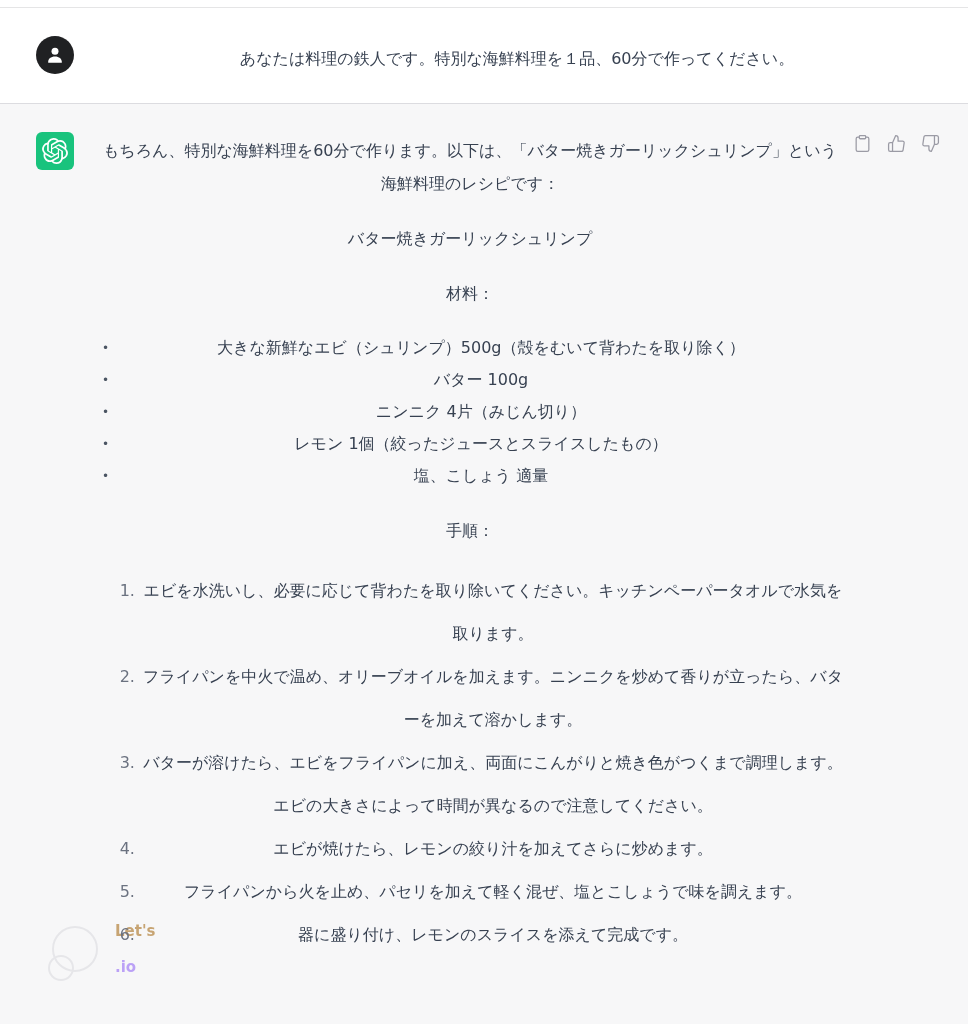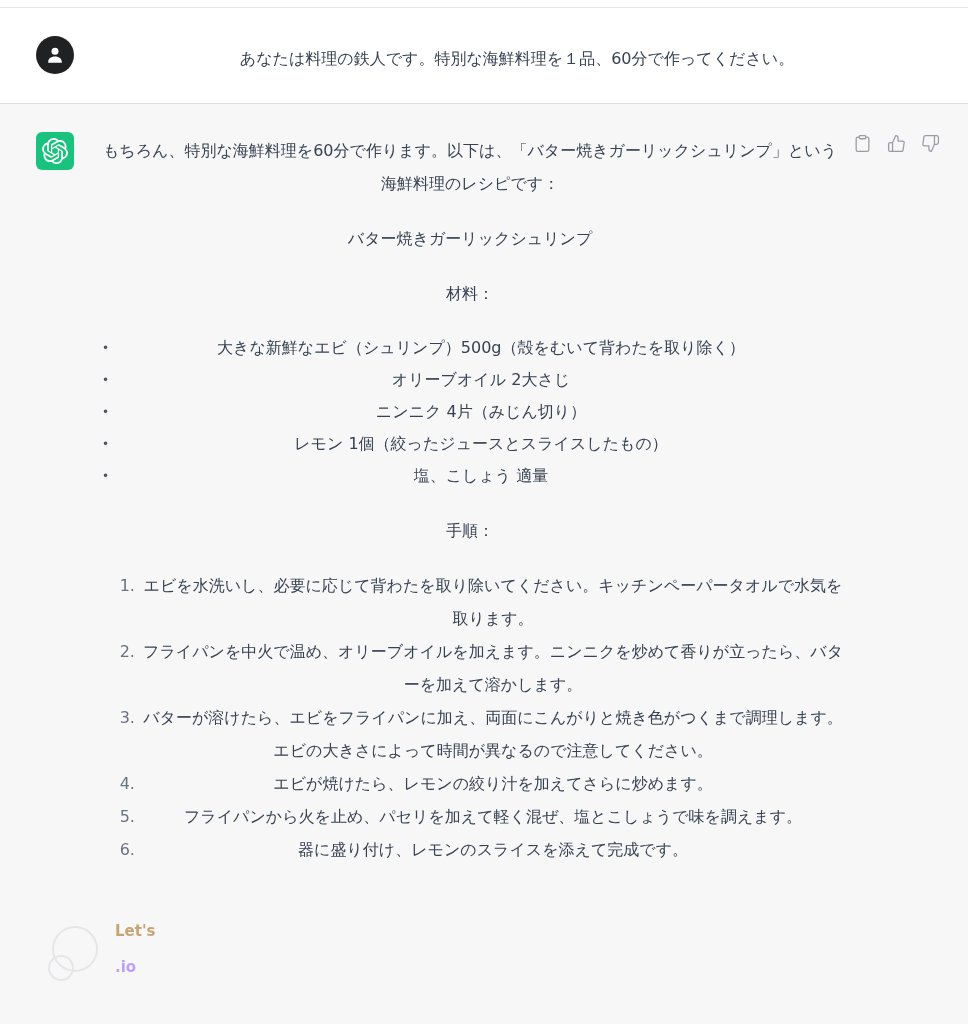--- a/index.html
+++ b/index.html
@@ -67,21 +67,21 @@
   .md ul li { position: relative; padding-left: 16px; line-height: 32px; }
   .md ul li::before {
     content: "•";
     position: absolute;
     left: 0;
     top: 0;
     font-size: 12px;
     color: #4b5563;
   }
   .md ol { padding-left: 24px; }
-  .md ol li { line-height: 33px; padding-left: 2px; margin-left: 20px; }
+  .md ol li { line-height: 43px; padding-left: 2px; margin-left: 20px; }
   .md ol li::marker { color: #6b7280; }
   .actions {
     position: absolute;
     top: 30px;
     right: 28px;
     display: flex;
     gap: 15px;
     z-index: 3;
   }
   .action-btn {
@@ -170,21 +170,21 @@
     </svg>
   </div>
 
   <div class="msg-body assistant-body">
     <div class="md">
       <p>もちろん、特別な海鮮料理を60分で作ります。以下は、「バター焼きガーリックシュリンプ」という海鮮料理のレシピです：</p>
       <p>バター焼きガーリックシュリンプ</p>
       <p>材料：</p>
       <ul>
         <li>大きな新鮮なエビ（シュリンプ）500g（殻をむいて背わたを取り除く）</li>
-        <li>オリーブオイル 2大さじ</li>
+        <li>バター 100g</li>
         <li>ニンニク 4片（みじん切り）</li>
         <li>レモン 1個（絞ったジュースとスライスしたもの）</li>
         <li>塩、こしょう 適量</li>
       </ul>
       <p>手順：</p>
       <ol>
         <li>エビを水洗いし、必要に応じて背わたを取り除いてください。キッチンペーパータオルで水気を取ります。</li>
         <li>フライパンを中火で温め、オリーブオイルを加えます。ニンニクを炒めて香りが立ったら、バターを加えて溶かします。</li>
         <li>バターが溶けたら、エビをフライパンに加え、両面にこんがりと焼き色がつくまで調理します。エビの大きさによって時間が異なるので注意してください。</li>
         <li>エビが焼けたら、レモンの絞り汁を加えてさらに炒めます。</li>

